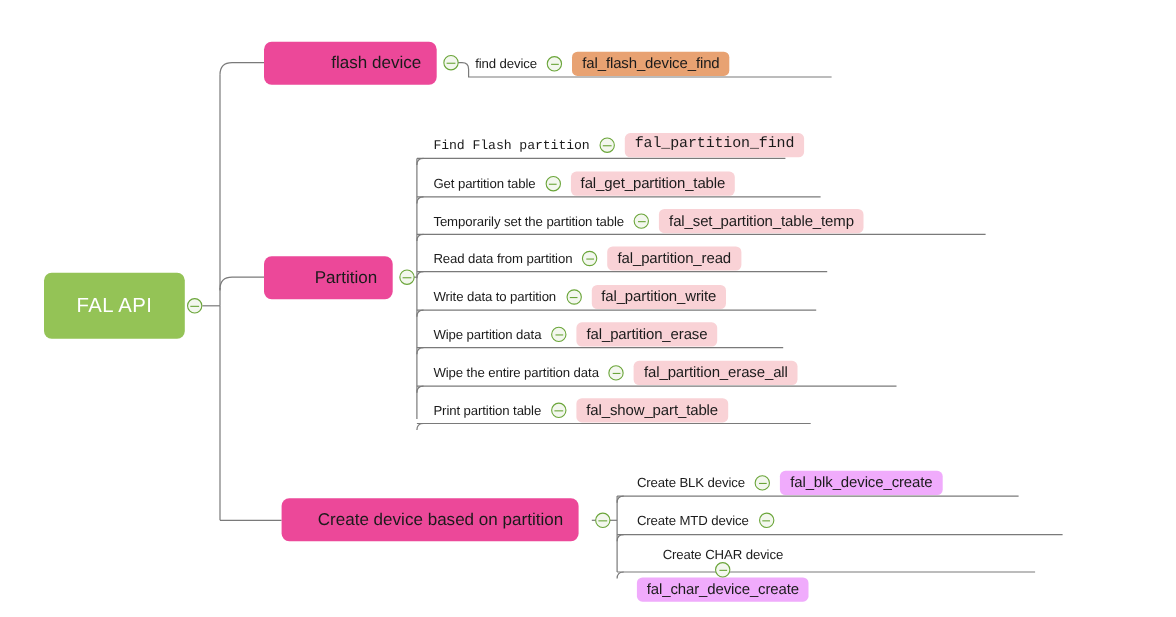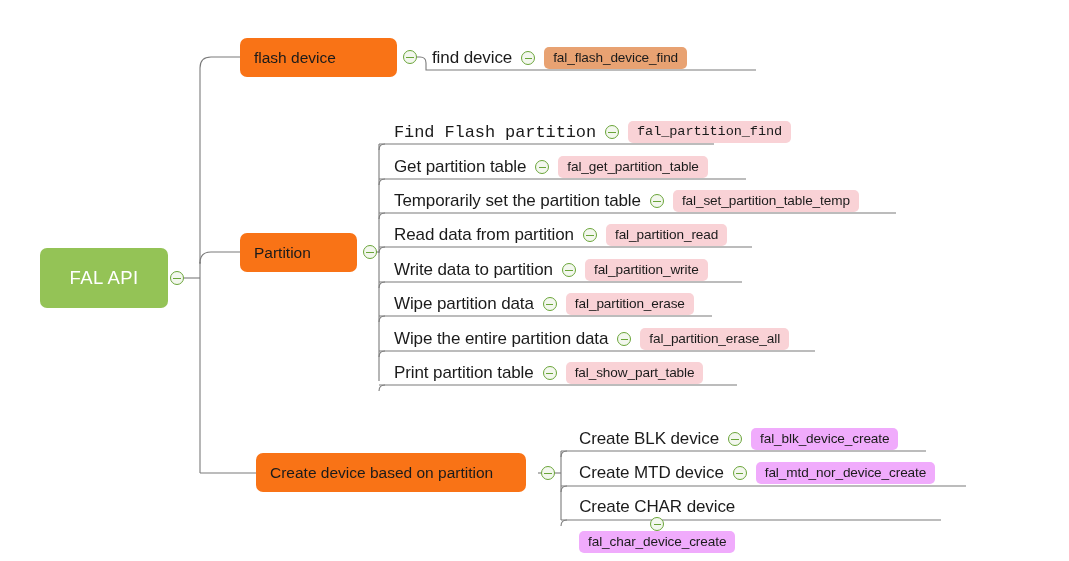--- a/index.html
+++ b/index.html
@@ -41,45 +41,45 @@
     justify-content: center;
     color: #ffffff;
     font-size: 18.5px;
     letter-spacing: .4px;
     box-sizing: border-box;
   }
 
   
   .topic {
     position: absolute;
-    background: #f97316;
+    background: #ec4899;
     border-radius: 7px;
     display: flex;
     align-items: center;
-    justify-content: flex-start;
+    justify-content: flex-end;
     color: #1b1b1b;
     font-size: 15.5px;
     box-sizing: border-box;
     padding: 0 14px;
     white-space: nowrap;
   }
   .topic.t-flash   { left: 240px; top: 38px;  width: 157px; height: 39px; }
   .topic.t-part    { left: 240px; top: 233px; width: 117px; height: 39px; }
   .topic.t-create  { left: 256px; top: 453px; width: 270px; height: 39px; }
 
   
   .leaf {
     position: absolute;
     display: flex;
     align-items: center;
     white-space: nowrap;
     height: 22px;
   }
   .leaf-label {
-    font-size: 17px;
+    font-size: 12px;
     color: #1b1b1b;
     letter-spacing: -0.1px;
   }
   .pill {
     display: inline-block;
     border-radius: 5px;
     font-size: 13.6px;
     color: #1b1b1b;
     padding: 2px 9px 3px 9px;
     line-height: 17px;
@@ -245,21 +245,20 @@
 
   <div class="leaf" style="left:579px; top:428px;">
     <span class="leaf-label">Create BLK device</span>
     <span class="toggle inline"></span>
     <span class="pill green">fal_blk_device_create</span>
   </div>
 
   <div class="leaf" style="left:579px; top:462px;">
     <span class="leaf-label">Create MTD device</span>
     <span class="toggle inline"></span>
-    <span class="pill green">fal_mtd_nor_device_create</span>
   </div>
 
   <div class="leaf" style="left:579px; top:497px;flex-direction:column;">
     <span class="leaf-label">Create CHAR device</span>
     <span class="toggle inline"></span>
     <span class="pill green">fal_char_device_create</span>
   </div>
 
 </div>
 

